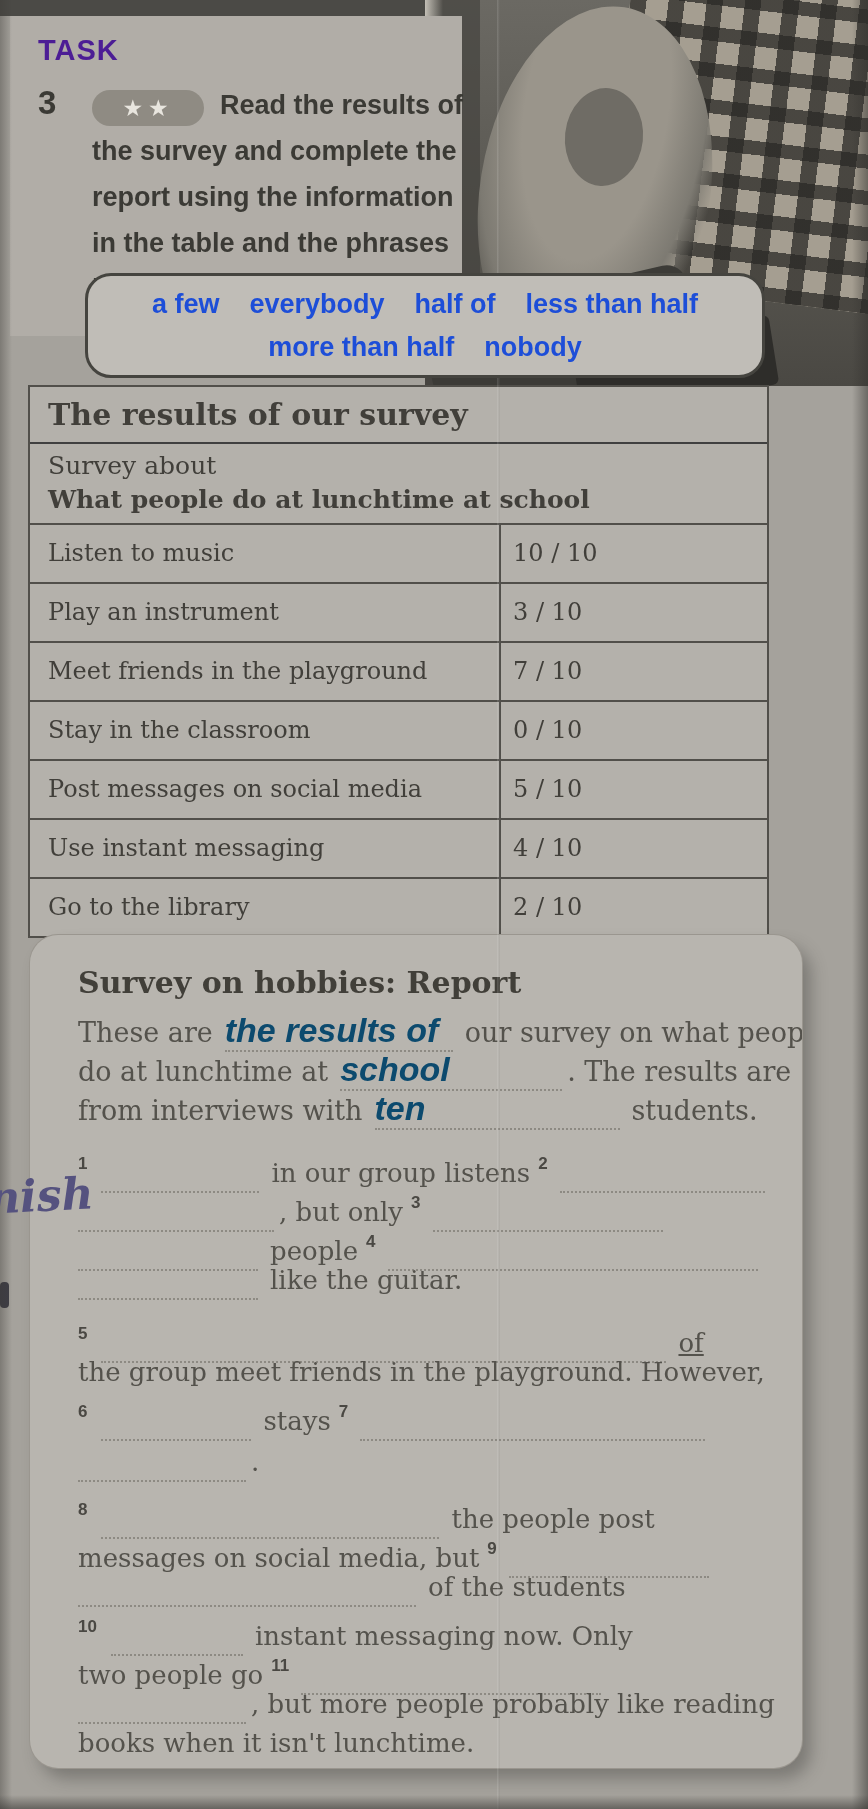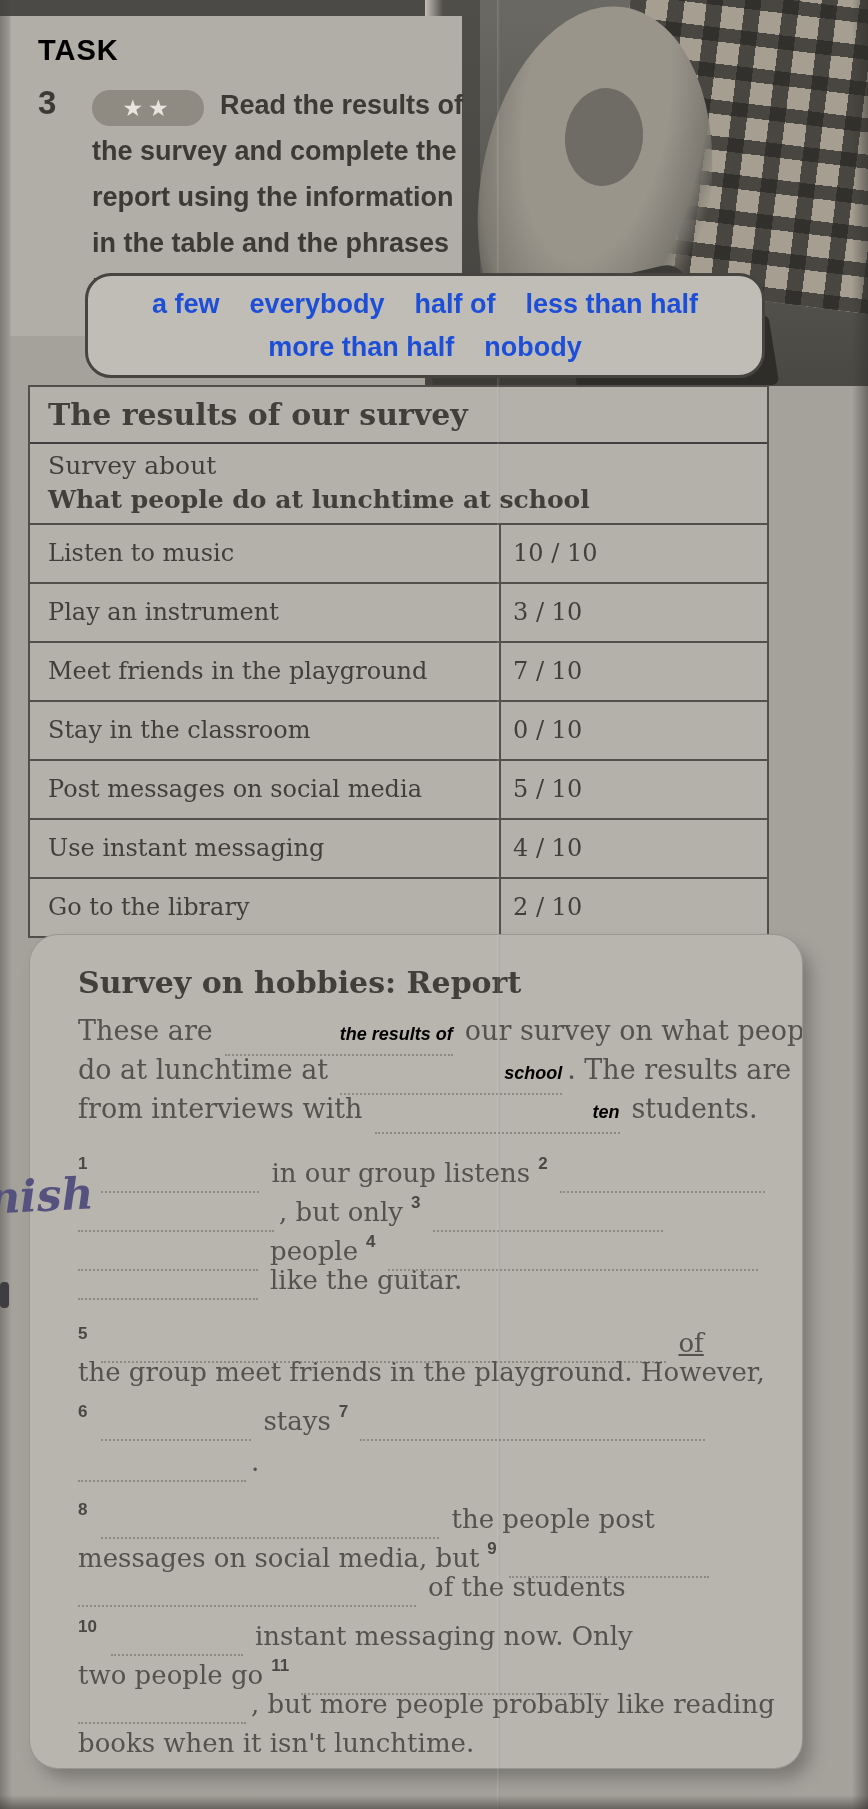--- a/index.html
+++ b/index.html
@@ -33,21 +33,21 @@
   .face{position:absolute;left:140px;top:88px;width:78px;height:98px;border-radius:50%;
         transform:rotate(6deg);background:#6f6c65;}
   .arm{position:absolute;left:5px;top:290px;width:270px;height:130px;transform:rotate(-13deg);
        background:#3c3b37;border-radius:20px;}
   .tablet{position:absolute;left:150px;top:330px;width:200px;height:70px;transform:rotate(-9deg);
           background:#2e2d2a;border-radius:6px;}
 
   
   .task-panel{position:absolute;left:10px;top:16px;width:452px;height:320px;background:#b1ada7;}
   .task-header{position:absolute;left:28px;top:18px;font-size:29px;font-weight:800;
-               letter-spacing:1px;color:#000000;}
+               letter-spacing:1px;color:#4c1d95;}
   .task-num{position:absolute;left:28px;top:68px;font-size:33px;font-weight:800;color:#3b3a35;}
   .star-badge{position:absolute;left:82px;top:74px;width:112px;height:36px;border-radius:18px;
               background:#8f8b83;color:#e8e5de;font-size:23px;letter-spacing:5px;
               text-align:center;line-height:36px;}
   .instructions{position:absolute;left:82px;top:66px;width:376px;margin:0;
                 font-size:27px;font-weight:bold;line-height:46px;color:#3b3a35;
                 text-indent:128px;}
 
   
   .word-box{position:absolute;left:85px;top:273px;width:674px;height:99px;z-index:5;
@@ -77,23 +77,23 @@
   .report-title{font-family:"DejaVu Serif",serif;font-weight:bold;font-size:30px;
                 line-height:36px;color:#413f39;margin-bottom:10px;}
   .rline{font-family:"DejaVu Serif",serif;font-size:26px;line-height:39px;height:39px;
          color:#54524c;white-space:nowrap;}
   .rline.intro{font-size:27px;}
   .rt{margin:0 6px;}
   .rt.punct{margin-left:-1px;}
   .rline > :first-child{margin-left:0;}
   .blk{display:inline-block;height:30px;border-bottom:2px dotted #8d8a83;
        vertical-align:bottom;margin:0 6px;}
-  .ans{display:inline-block;border-bottom:2px dotted #8d8a83;text-align:right;margin:0 6px;
+  .ans{display:inline-block;border-bottom:2px dotted #8d8a83;text-align:left;margin:0 6px;
        font-family:"Liberation Sans",sans-serif;font-style:italic;font-weight:bold;
-       font-size:18px;color:#000000;}
+       font-size:34px;color:#0c4a6e;}
   .lnum,.snum{display:inline-block;font-family:"Liberation Sans",sans-serif;font-weight:bold;
               font-size:17px;color:#4a4843;vertical-align:13px;}
   .lnum{margin-right:8px;}
   .snum{margin:0 6px 0 2px;}
 
   .margin-note{position:absolute;left:-12px;top:1170px;z-index:10;
                font-family:"DejaVu Serif",serif;font-style:italic;font-weight:bold;
                font-size:44px;color:#55527f;transform:rotate(-3deg);}
   .ink-dash{position:absolute;left:0;top:1282px;width:9px;height:26px;border-radius:4px;
             background:#3e3d45;}

